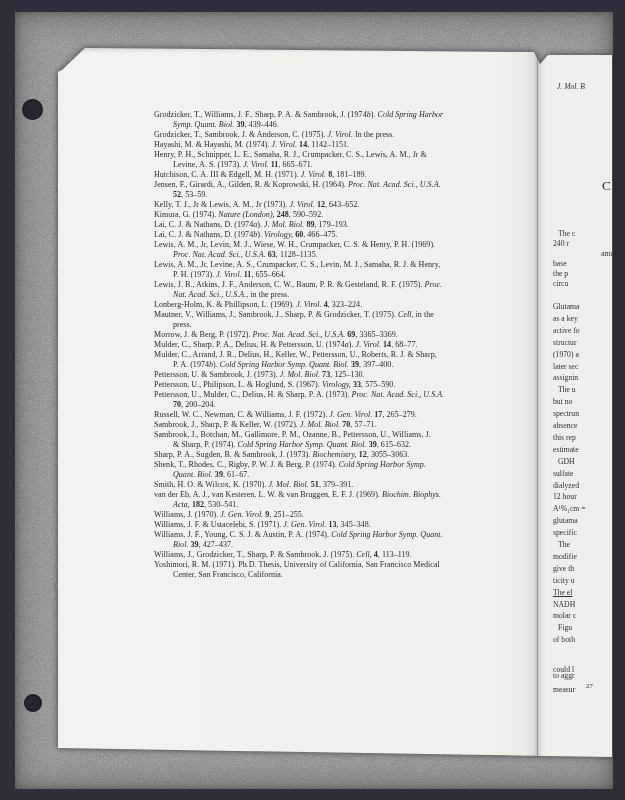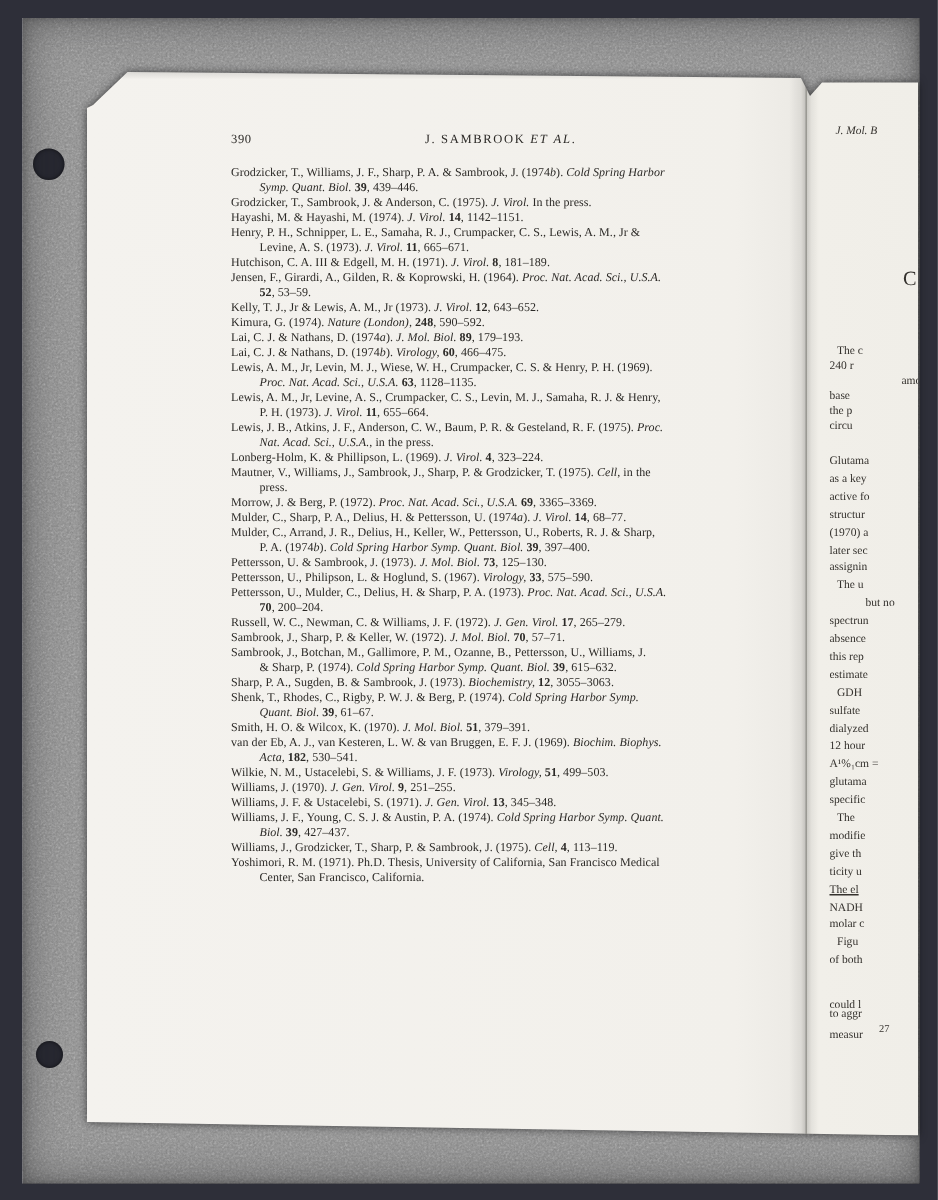--- a/index.html
+++ b/index.html
@@ -71,24 +71,20 @@
       <rect width="100%" height="100%" filter="url(#grain)" opacity="0.55"></rect>
     </svg>
     <div class="hole hole-top"></div>
     <div class="hole hole-bottom"></div>
   </div>
 
   <div class="spread-wrap">
     <div class="spread">
 
       <div class="page-left">
-        <div class="pagehead">
-          <span class="pageno">390</span>
-          <span class="runhead"><span>J. SAMBROOK </span><span class="it">ET AL.</span></span>
-        </div>
         <div id="refs">
             <div class="ref-line"><span>Grodzicker, T., Williams, J. F., Sharp, P. A. &amp; Sambrook, J. (1974</span><span class="seg-i">b</span><span>). </span><span class="seg-i">Cold Spring Harbor</span></div>
             <div class="ref-line cont"><span class="seg-i">Symp. Quant. Biol. </span><span class="seg-b">39</span><span>, 439–446.</span></div>
             <div class="ref-line"><span>Grodzicker, T., Sambrook, J. &amp; Anderson, C. (1975). </span><span class="seg-i">J. Virol.</span><span> In the press.</span></div>
             <div class="ref-line"><span>Hayashi, M. &amp; Hayashi, M. (1974). </span><span class="seg-i">J. Virol. </span><span class="seg-b">14</span><span>, 1142–1151.</span></div>
             <div class="ref-line"><span>Henry, P. H., Schnipper, L. E., Samaha, R. J., Crumpacker, C. S., Lewis, A. M., Jr &amp;</span></div>
             <div class="ref-line cont"><span>Levine, A. S. (1973). </span><span class="seg-i">J. Virol. </span><span class="seg-b">11</span><span>, 665–671.</span></div>
             <div class="ref-line"><span>Hutchison, C. A. III &amp; Edgell, M. H. (1971). </span><span class="seg-i">J. Virol. </span><span class="seg-b">8</span><span>, 181–189.</span></div>
             <div class="ref-line"><span>Jensen, F., Girardi, A., Gilden, R. &amp; Koprowski, H. (1964). </span><span class="seg-i">Proc. Nat. Acad. Sci., U.S.A.</span></div>
             <div class="ref-line cont"><span class="seg-b">52</span><span>, 53–59.</span></div>
@@ -116,21 +112,20 @@
             <div class="ref-line"><span>Russell, W. C., Newman, C. &amp; Williams, J. F. (1972). </span><span class="seg-i">J. Gen. Virol. </span><span class="seg-b">17</span><span>, 265–279.</span></div>
             <div class="ref-line"><span>Sambrook, J., Sharp, P. &amp; Keller, W. (1972). </span><span class="seg-i">J. Mol. Biol. </span><span class="seg-b">70</span><span>, 57–71.</span></div>
             <div class="ref-line"><span>Sambrook, J., Botchan, M., Gallimore, P. M., Ozanne, B., Pettersson, U., Williams, J.</span></div>
             <div class="ref-line cont"><span>&amp; Sharp, P. (1974). </span><span class="seg-i">Cold Spring Harbor Symp. Quant. Biol. </span><span class="seg-b">39</span><span>, 615–632.</span></div>
             <div class="ref-line"><span>Sharp, P. A., Sugden, B. &amp; Sambrook, J. (1973). </span><span class="seg-i">Biochemistry, </span><span class="seg-b">12</span><span>, 3055–3063.</span></div>
             <div class="ref-line"><span>Shenk, T., Rhodes, C., Rigby, P. W. J. &amp; Berg, P. (1974). </span><span class="seg-i">Cold Spring Harbor Symp.</span></div>
             <div class="ref-line cont"><span class="seg-i">Quant. Biol. </span><span class="seg-b">39</span><span>, 61–67.</span></div>
             <div class="ref-line"><span>Smith, H. O. &amp; Wilcox, K. (1970). </span><span class="seg-i">J. Mol. Biol. </span><span class="seg-b">51</span><span>, 379–391.</span></div>
             <div class="ref-line"><span>van der Eb, A. J., van Kesteren, L. W. &amp; van Bruggen, E. F. J. (1969). </span><span class="seg-i">Biochim. Biophys.</span></div>
             <div class="ref-line cont"><span class="seg-i">Acta, </span><span class="seg-b">182</span><span>, 530–541.</span></div>
-            <div class="ref-line"><span>Wilkie, N. M., Ustacelebi, S. &amp; Williams, J. F. (1973). </span><span class="seg-i">Virology, </span><span class="seg-b">51</span><span>, 499–503.</span></div>
             <div class="ref-line"><span>Williams, J. (1970). </span><span class="seg-i">J. Gen. Virol. </span><span class="seg-b">9</span><span>, 251–255.</span></div>
             <div class="ref-line"><span>Williams, J. F. &amp; Ustacelebi, S. (1971). </span><span class="seg-i">J. Gen. Virol. </span><span class="seg-b">13</span><span>, 345–348.</span></div>
             <div class="ref-line"><span>Williams, J. F., Young, C. S. J. &amp; Austin, P. A. (1974). </span><span class="seg-i">Cold Spring Harbor Symp. Quant.</span></div>
             <div class="ref-line cont"><span class="seg-i">Biol. </span><span class="seg-b">39</span><span>, 427–437.</span></div>
             <div class="ref-line"><span>Williams, J., Grodzicker, T., Sharp, P. &amp; Sambrook, J. (1975). </span><span class="seg-i">Cell, </span><span class="seg-b">4</span><span>, 113–119.</span></div>
             <div class="ref-line"><span>Yoshimori, R. M. (1971). Ph.D. Thesis, University of California, San Francisco Medical</span></div>
             <div class="ref-line cont"><span>Center, San Francisco, California.</span></div>
           </div>
       </div>
 
@@ -149,21 +144,21 @@
           </div>
         <div id="rp-body">
             <div class="rp-line" style="top: 258px;">Glutama</div>
             <div class="rp-line" style="top: 269.9px;">as a key</div>
             <div class="rp-line" style="top: 281.8px;">active fo</div>
             <div class="rp-line" style="top: 293.7px;">structur</div>
             <div class="rp-line" style="top: 305.6px;">(1970) a</div>
             <div class="rp-line" style="top: 317.5px;">later sec</div>
             <div class="rp-line" style="top: 329.4px;">assignin</div>
             <div class="rp-line ind" style="top: 341.3px;">The u</div>
-            <div class="rp-line" style="top: 353.2px; margin-left: 24px;">but no</div>
+            <div class="rp-line" style="top: 353.2px;">but no</div>
             <div class="rp-line" style="top: 365.1px;">spectrun</div>
             <div class="rp-line" style="top: 377px;">absence</div>
             <div class="rp-line" style="top: 388.9px;">this rep</div>
             <div class="rp-line" style="top: 400.8px;">estimate</div>
             <div class="rp-line ind" style="top: 412.7px;">GDH</div>
             <div class="rp-line" style="top: 424.6px;">sulfate</div>
             <div class="rp-line" style="top: 436.5px;">dialyzed</div>
             <div class="rp-line" style="top: 448.4px;">12 hour</div>
             <div class="rp-line" style="top: 460.3px;">A¹%₁cm =</div>
             <div class="rp-line" style="top: 472.2px;">glutama</div>

